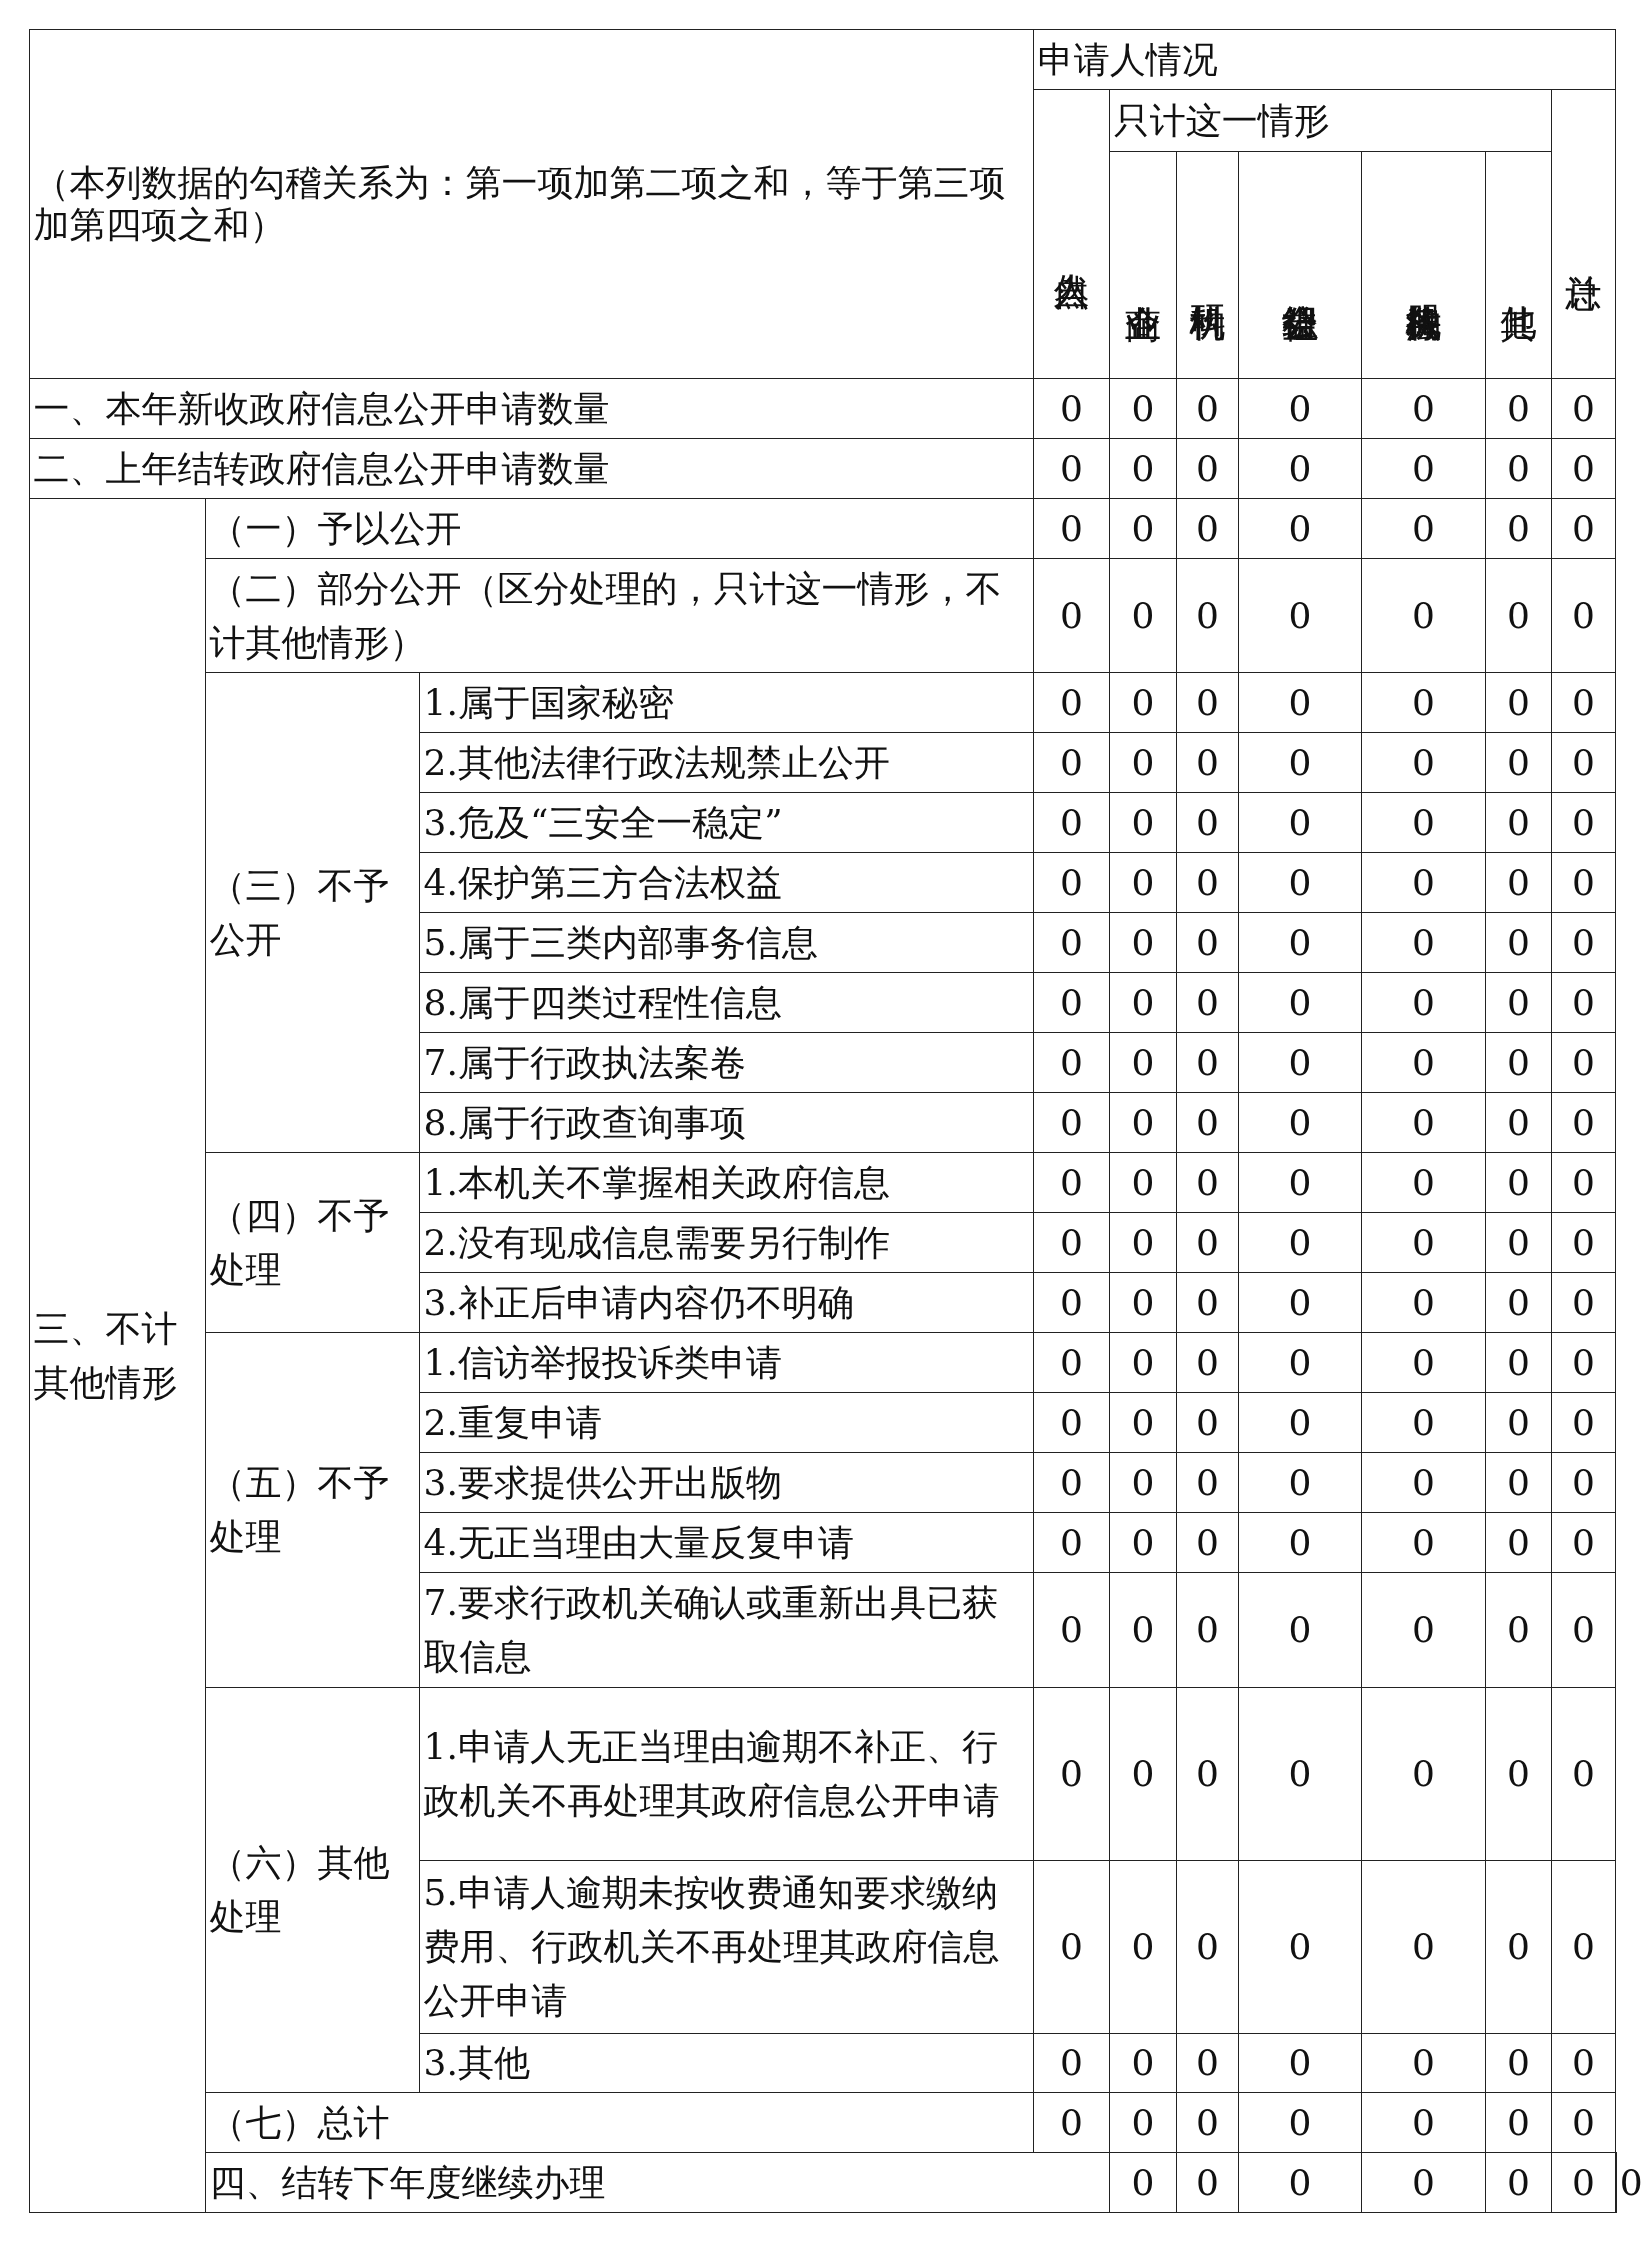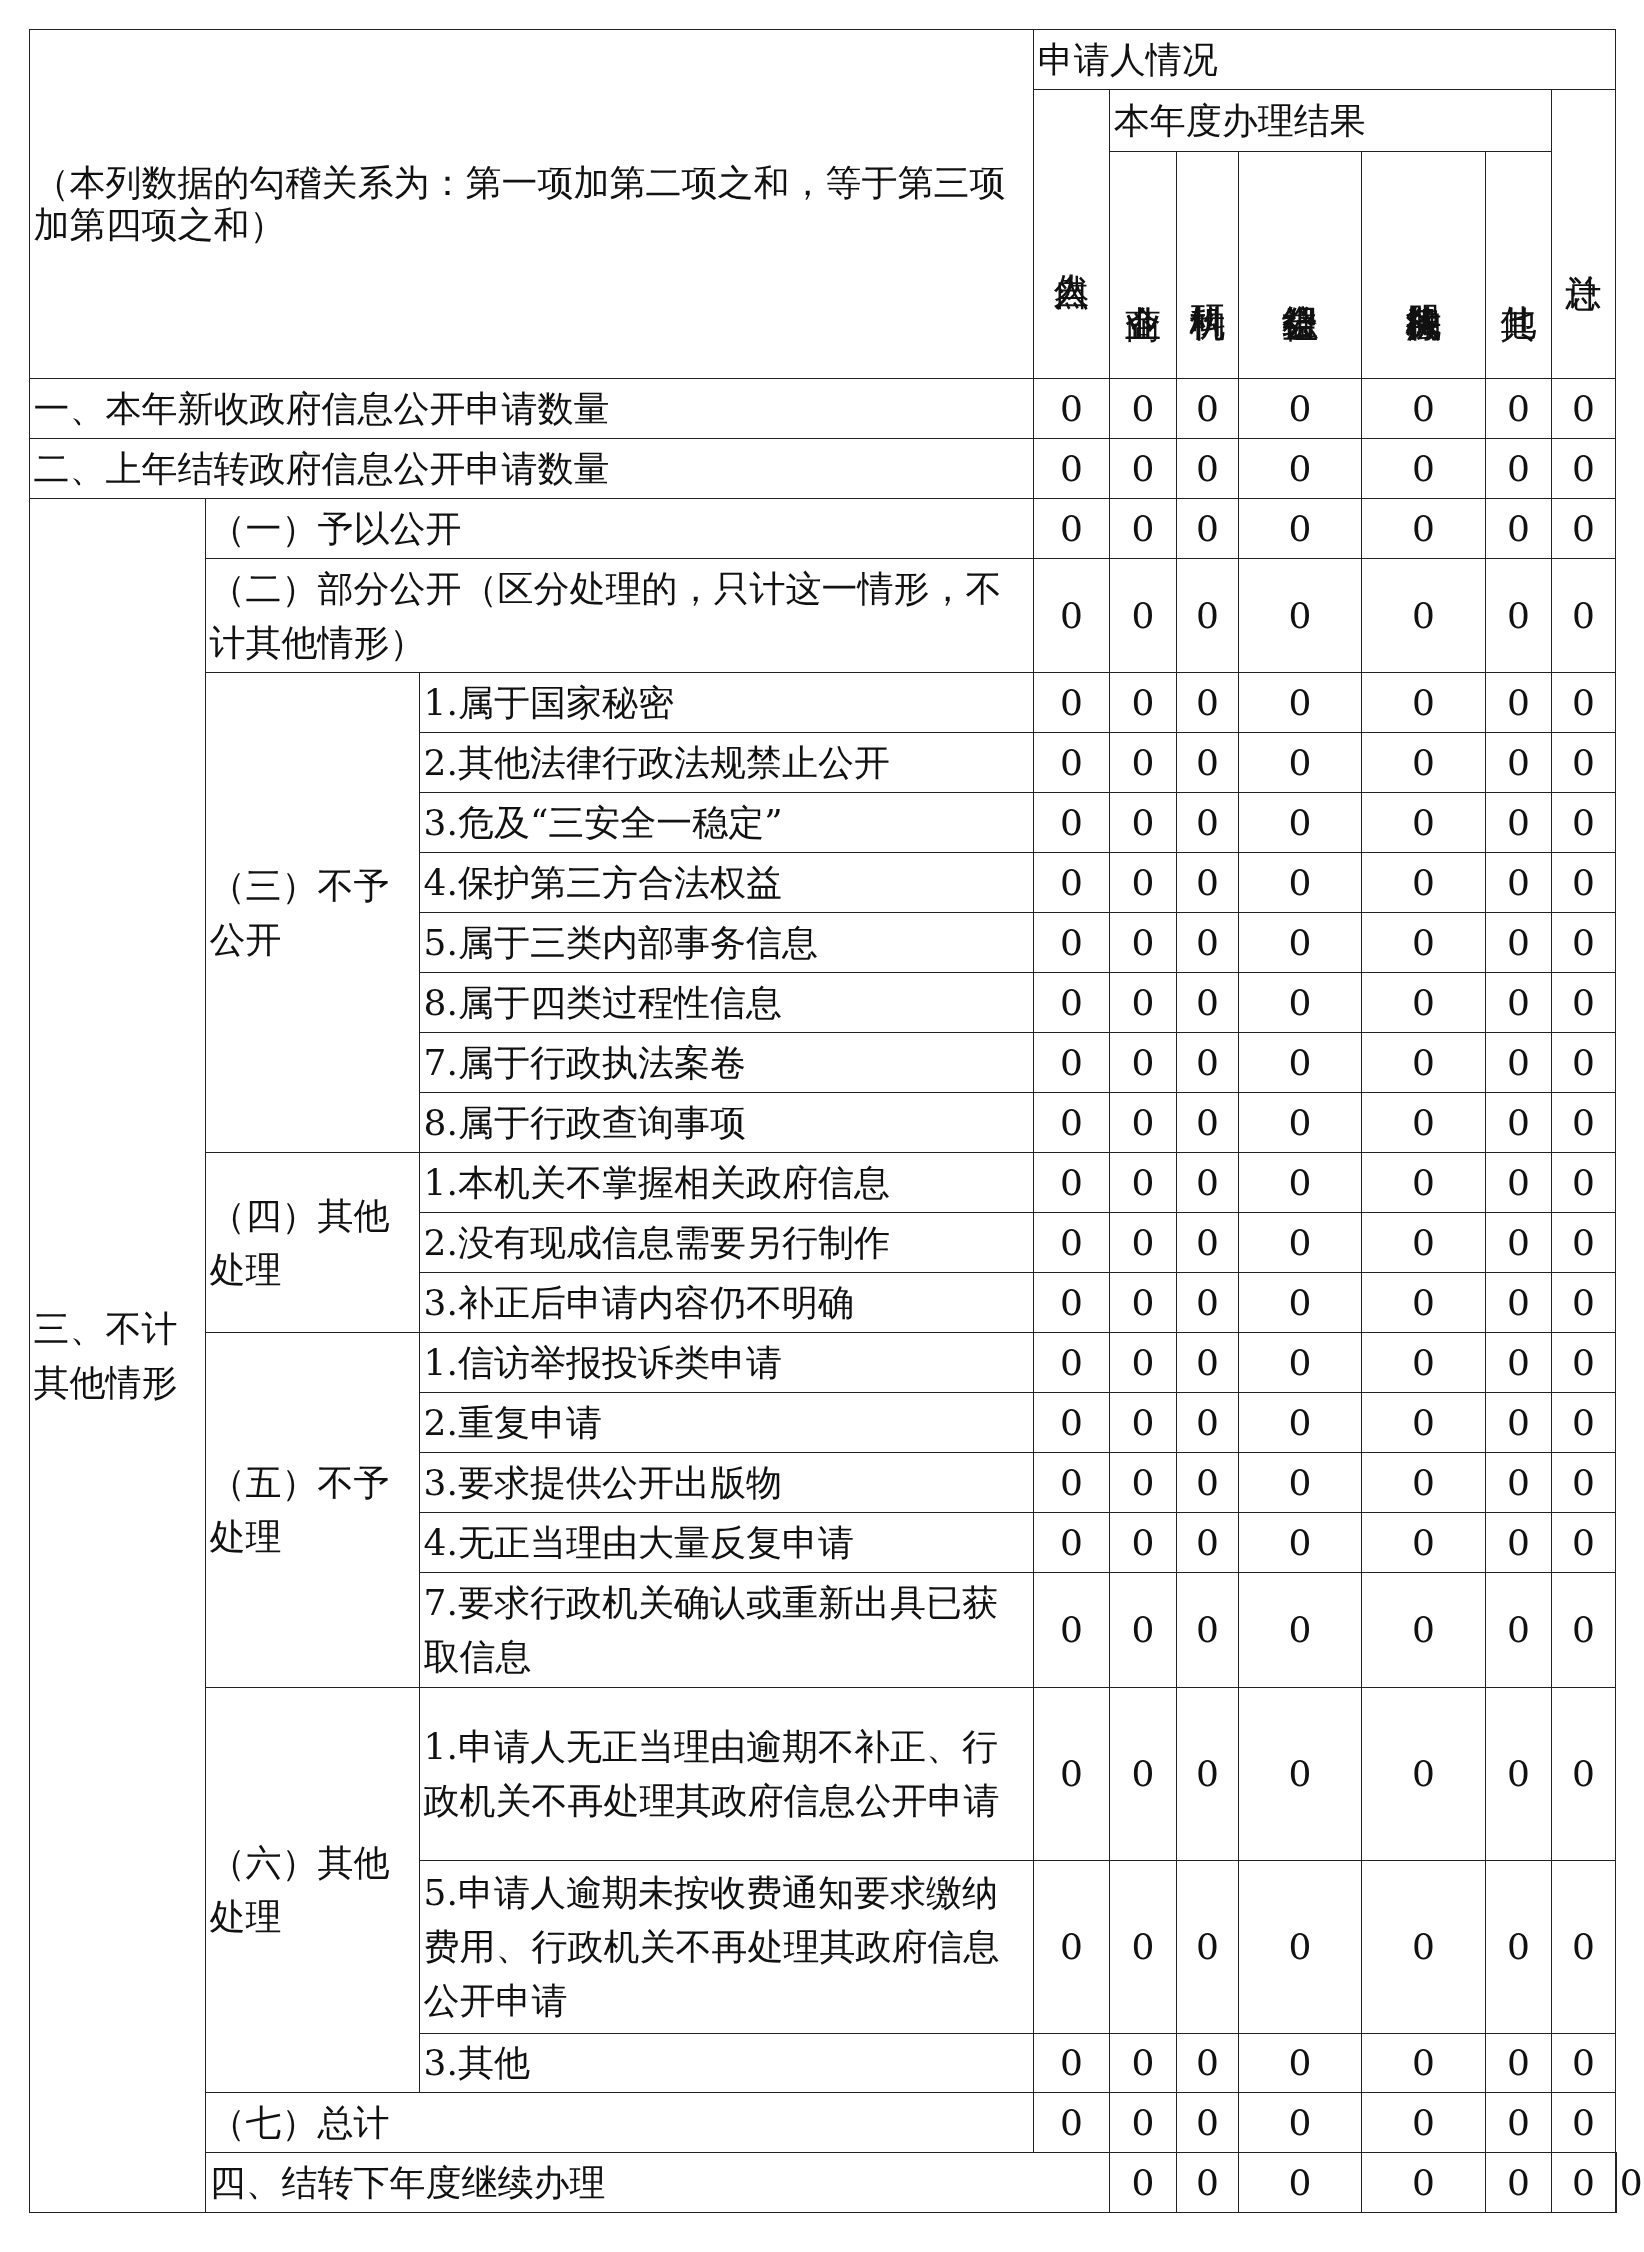--- a/index.html
+++ b/index.html
@@ -27,21 +27,21 @@
       <col style="width:64px">
   </colgroup>
 
   <tbody>
       <tr style="height:60px">
     <td colspan="3" rowspan="3" style="line-height:42px">（本列数据的勾稽关系为：第一项加第二项之和，等于第三项加第四项之和）</td>
     <td colspan="7" class="c">申请人情况</td>
   </tr>
   <tr style="height:62px">
     <td rowspan="2" class="v"><span style="writing-mode:vertical-rl;">自然人</span></td>
-    <td colspan="5" class="c">本年度办理结果</td>
+    <td colspan="5" class="c">只计这一情形</td>
     <td rowspan="2" class="v"><span style="writing-mode:vertical-rl;">总计</span></td>
   </tr>
   <tr style="height:227px">
     <td class="v"><span style="writing-mode:vertical-rl;">商业企业</span></td>
     <td class="v"><span style="writing-mode:vertical-rl;">科研机构</span></td>
     <td class="v"><span style="writing-mode:vertical-rl;">社会公益组织</span></td>
     <td class="v"><span style="writing-mode:vertical-rl;">法律服务机构</span></td>
     <td class="v"><span style="writing-mode:vertical-rl;">其他</span></td>
   </tr>
 
@@ -164,21 +164,21 @@
     <td class="num">0</td>
         <td class="num">0</td>
         <td class="num">0</td>
         <td class="num">0</td>
         <td class="num">0</td>
         <td class="num">0</td>
         <td class="num">0</td>
   </tr>
 
   <tr style="height:60px">
-    <td rowspan="3" class="c">（四）其他处理</td>
+    <td rowspan="3" class="c">（四）不予处理</td>
     <td>1.本机关不掌握相关政府信息</td>
     <td class="num">0</td>
         <td class="num">0</td>
         <td class="num">0</td>
         <td class="num">0</td>
         <td class="num">0</td>
         <td class="num">0</td>
         <td class="num">0</td>
   </tr>
   <tr style="height:60px">

